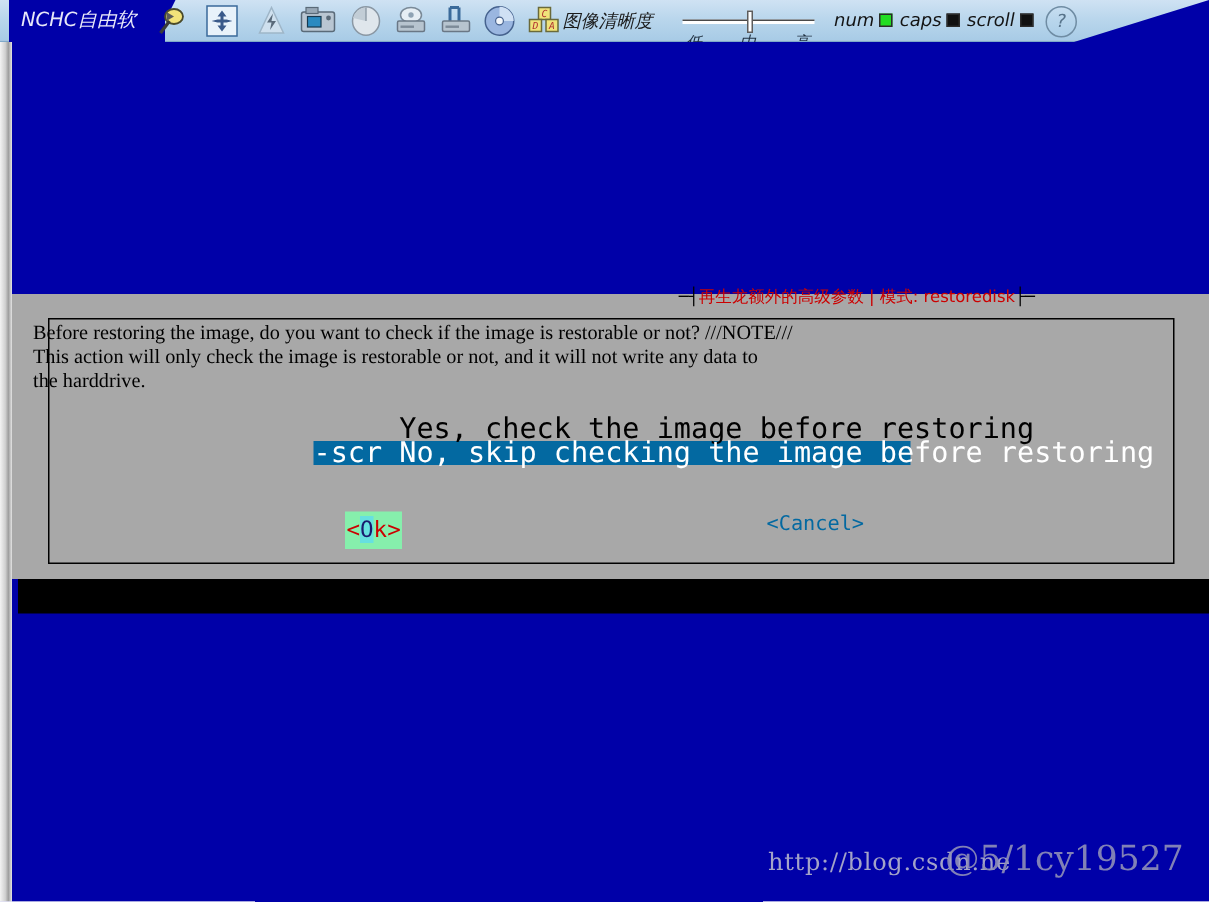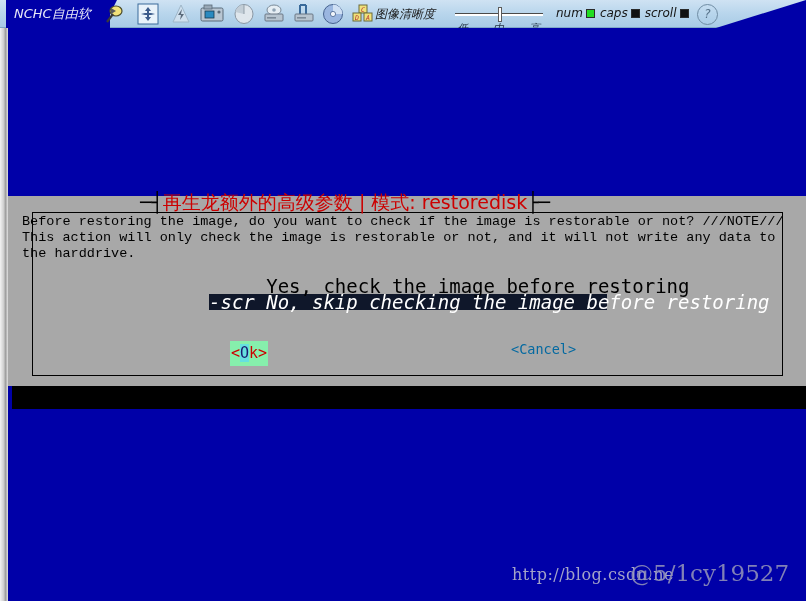--- a/index.html
+++ b/index.html
@@ -167,38 +167,38 @@
     position: absolute;
     left: 24px; top: 16px;
     width: 751px; height: 164px;
     border: 1px solid #000000;
     box-sizing: border-box;
   }
   #dialogTitle {
     position: absolute;
     left: 0; top: 190px;
     width: 690px;
-    text-align: center;
+    text-align: right;
     color: #cc0000;
-    font-size: 19px;
+    font-size: 11px;
     font-family: "DejaVu Sans", sans-serif;
     white-space: nowrap;
     z-index: 5;
   }
   .title-dash {
     color: #000000;
     font-family: "DejaVu Sans Mono", monospace;
   }
 
   #bodyText {
     position: absolute;
     left: 22px; top: 214px;
     width: 770px;
     color: #000000;
-    font-family: Liberation Mono, monospace;
+    font-family: Liberation Serif, serif;
     font-size: 13.5px;
     line-height: 16px;
     white-space: pre;
   }
 
   #menuList {
     position: absolute;
     left: 0; top: 278px;
     width: 806px;
   }
@@ -206,26 +206,25 @@
     font-family: "DejaVu Sans Mono", monospace;
     font-size: 19px;
     line-height: 16px;
     white-space: pre;
     color: #000000;
     height: 16px;
     padding-left: 209px;
     box-sizing: border-box;
   }
   .menu-row.selected {
-    background: #0f172a;
+    background: #0369a1;
     color: #ffffff;
     width: 398px;
     margin-left: 209px;
     padding-left: 0;
-    font-style: italic;
   }
 
   #buttonRow {
     position: absolute;
     left: 0; top: 341px;
     width: 806px;
     height: 18px;
   }
   #okButton {
     position: absolute;

